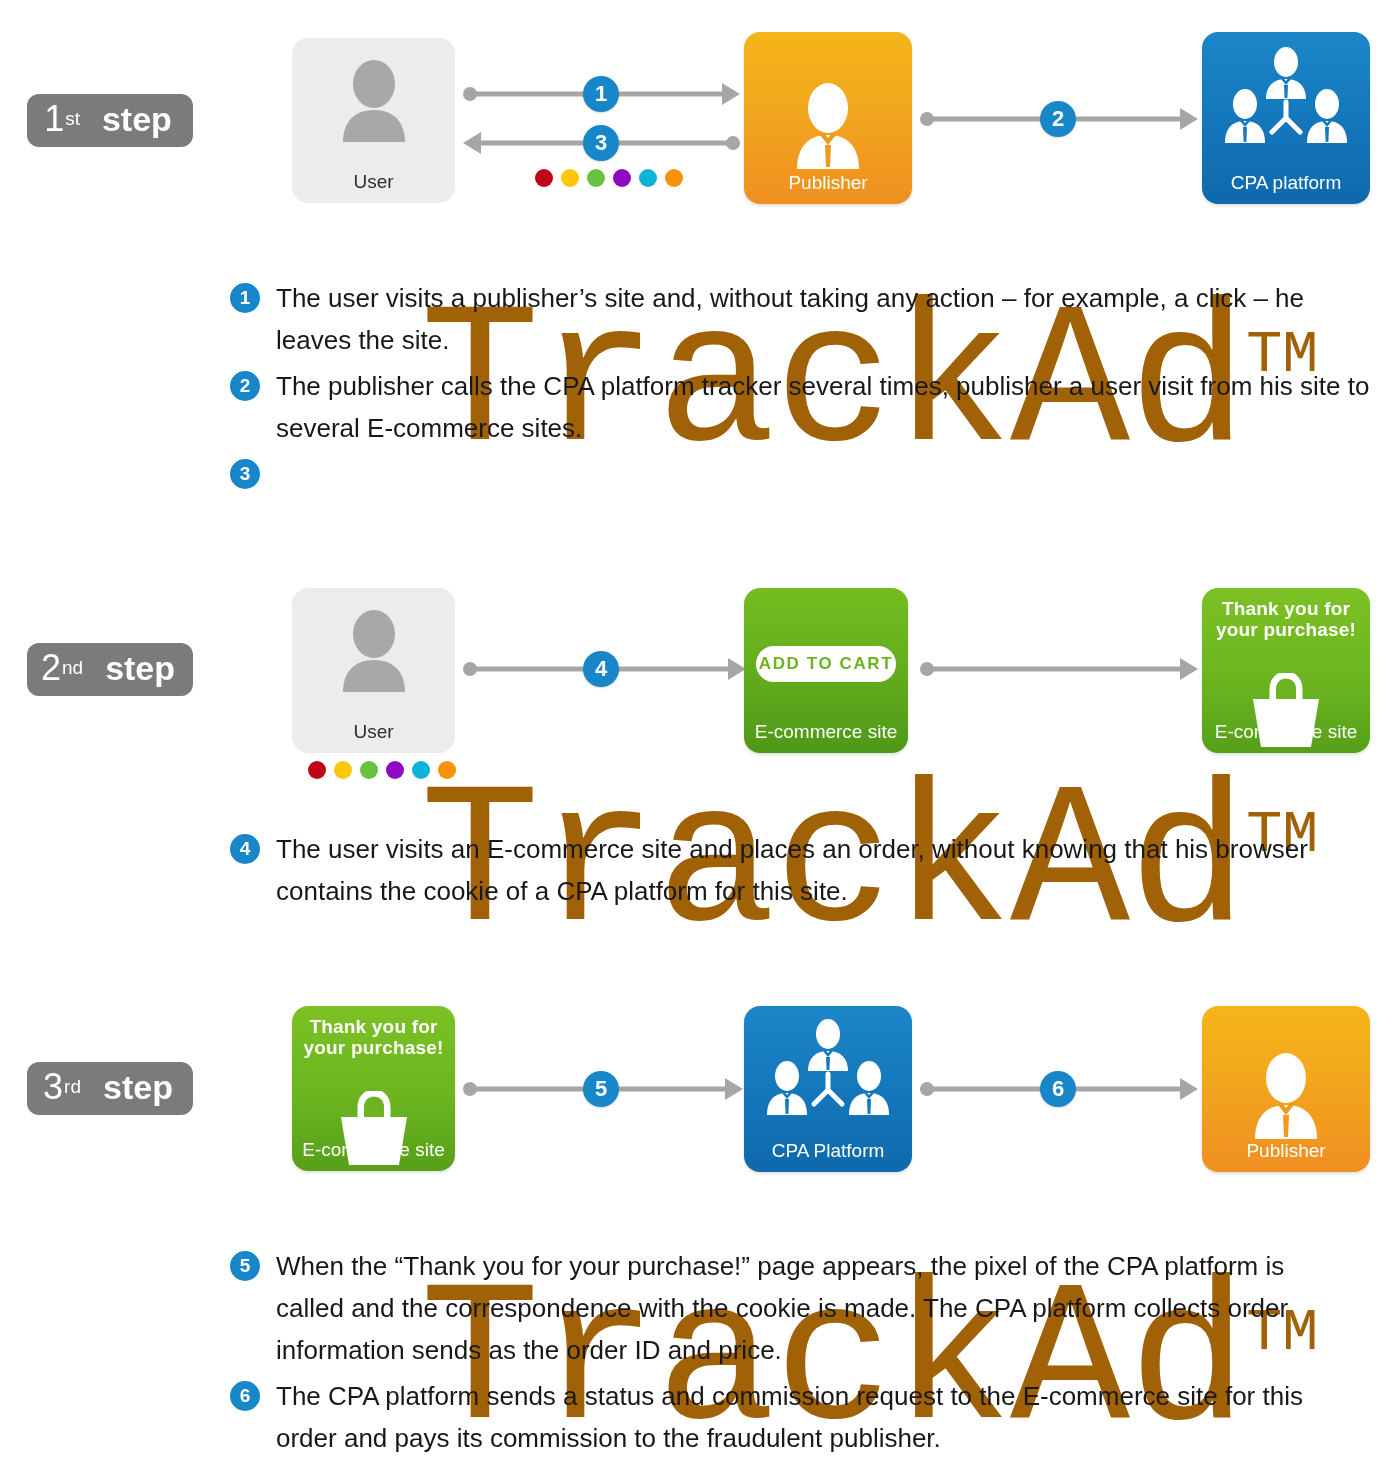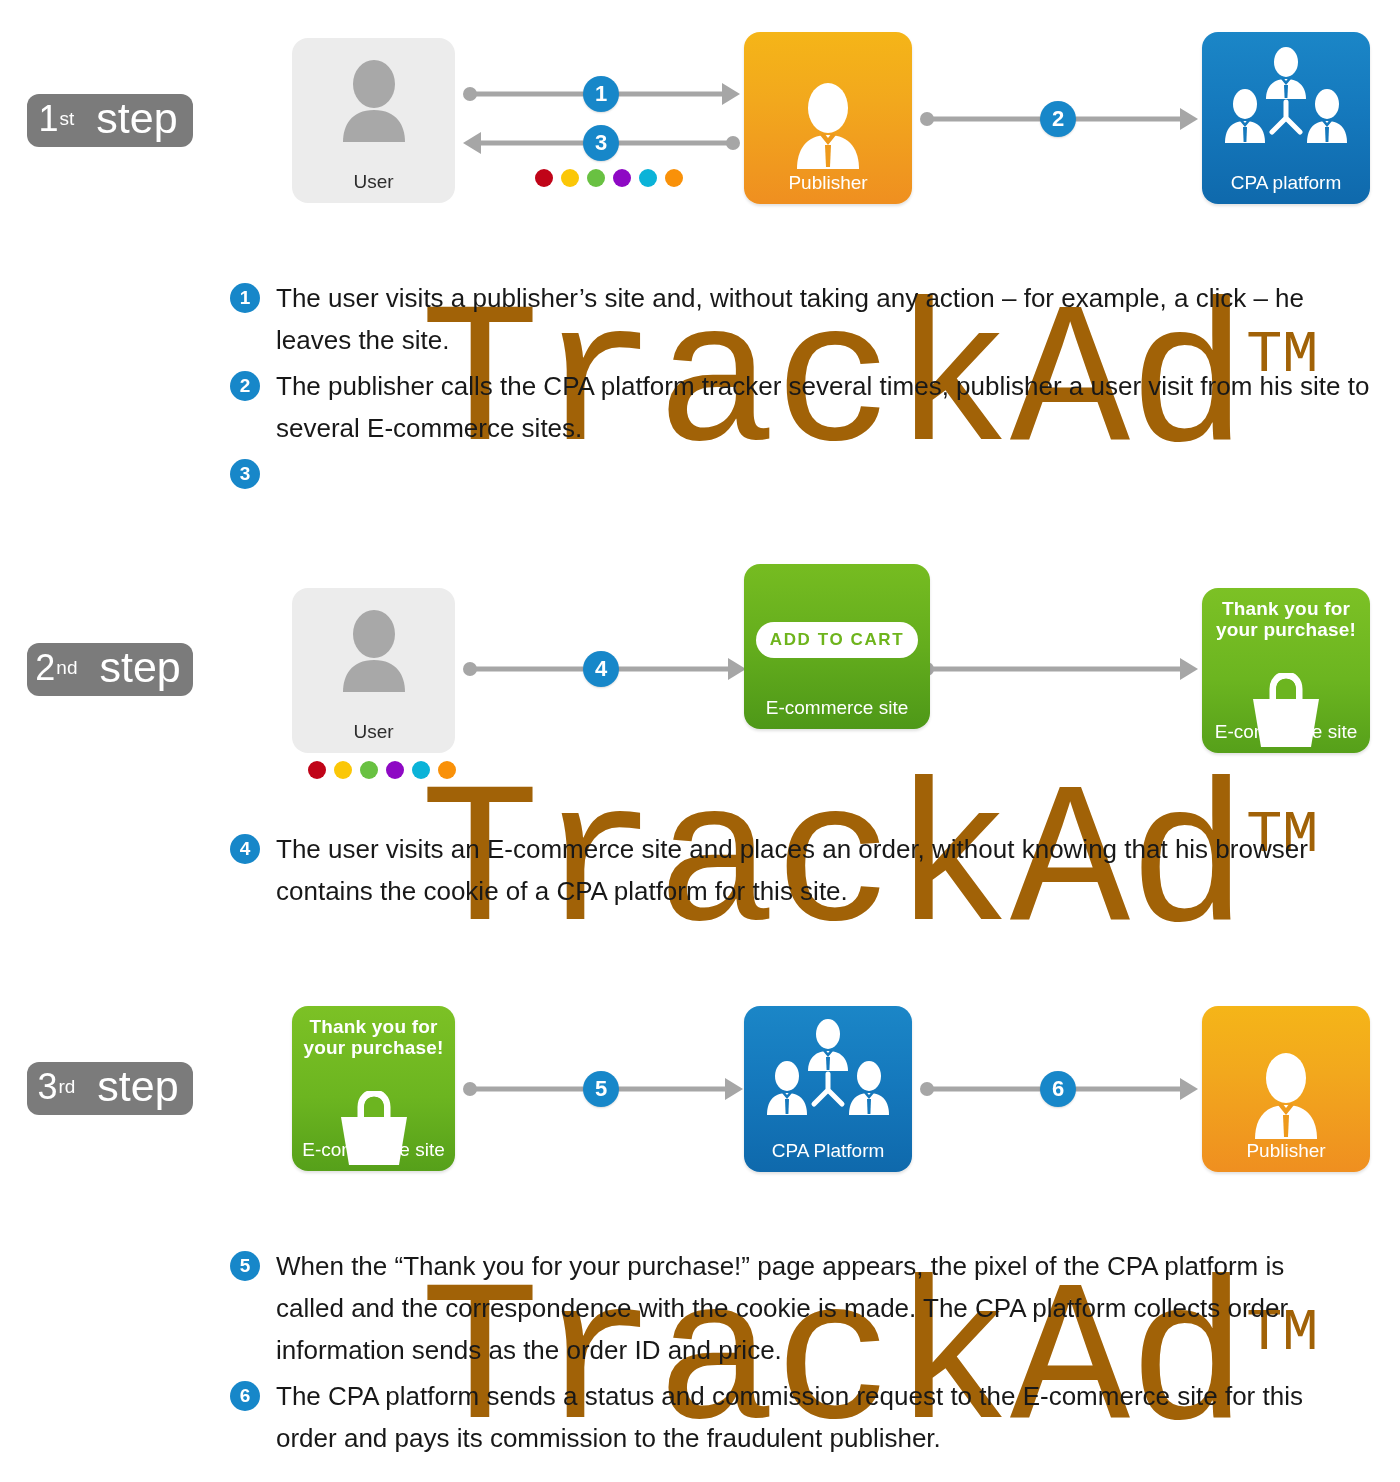--- a/index.html
+++ b/index.html
@@ -55,22 +55,22 @@
     line-height: 1;
   }
   .step-badge .ord {
     font-size: 19px;
     vertical-align: super;
     font-weight: 300;
     line-height: 1;
     margin-left: 1px;
   }
   .step-badge .word {
-    font-size: 43px;
-    font-weight: 400;
+    font-size: 34px;
+    font-weight: 700;
     line-height: 1;
     margin-left: 22px;
   }
 
   
   .node {
     position: absolute;
     border-radius: 16px;
     box-sizing: border-box;
     display: flex;
@@ -374,21 +374,21 @@
   <span class="dot" style="background:#f99109"></span>
 </div>
 
 <div class="connector" style="left:463px; top:657px; width:285px; height:24px;">
   <span class="conn-dot" style="left:0;"></span>
   <span class="conn-line" style="left:7px; width:258px;"></span>
   <span class="conn-arrow right" style="left:265px;"></span>
   <span class="bubble" style="left:138px;">4</span>
 </div>
 
-<div class="node node-green" style="left:744px; top:564px; width:186px; height:165px;">
+<div class="node node-green" style="left:744px; top:588px; width:164px; height:165px;">
   <span class="cart-pill">ADD TO CART</span>
   <span class="node-label">E-commerce site</span>
 </div>
 
 <div class="connector" style="left:920px; top:657px; width:278px; height:24px;">
   <span class="conn-dot" style="left:0;"></span>
   <span class="conn-line" style="left:7px; width:253px;"></span>
   <span class="conn-arrow right" style="left:260px;"></span>
 </div>
 

